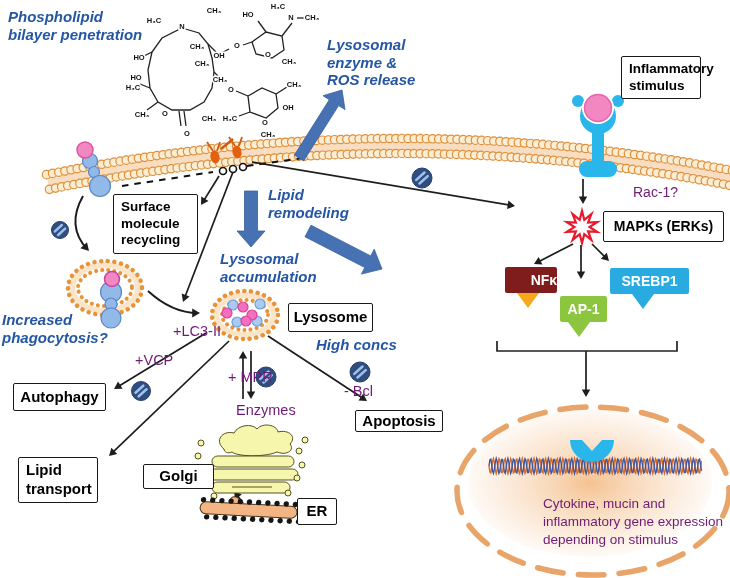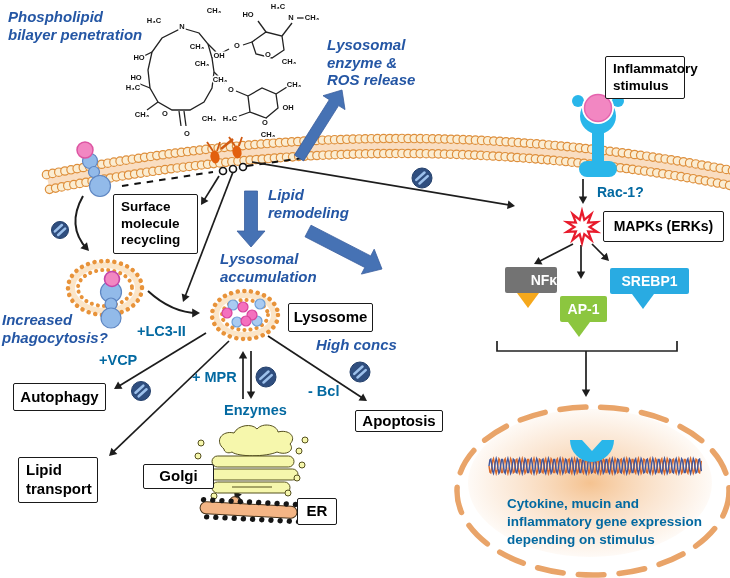--- a/index.html
+++ b/index.html
@@ -6,27 +6,27 @@
   .stage{position:relative;width:730px;height:578px;background:#ffffff;overflow:hidden;
          font-family:"Liberation Sans",sans-serif;}
   #art{position:absolute;left:0;top:0;}
   .note{position:absolute;color:#2456A4;font-weight:bold;font-style:italic;
         font-size:15px;line-height:1.18;white-space:pre-line;}
   .box{position:absolute;background:#fff;border:1.7px solid #1a1a1a;border-radius:2px;
        display:flex;align-items:center;justify-content:center;text-align:left;
        font-weight:bold;font-size:15px;color:#000;white-space:pre-line;line-height:1.25;
        box-sizing:border-box;}
   .box.left{justify-content:flex-start;text-align:left;padding-left:7px;}
-  .blabel{position:absolute;font-weight:bold;font-size:14.5px;color:#0369a1;
-          white-space:pre-line;line-height:1.35;}
+  .blabel{position:absolute;font-weight:normal;font-size:14.5px;color:#701a75;
+          white-space:pre-line;line-height:1.35;margin-left:36px;}
   .tag{position:absolute;display:flex;align-items:center;justify-content:center;
        color:#fff;font-weight:bold;font-size:14px;border-radius:2px;box-sizing:border-box;}
   .tag::after{content:'';position:absolute;top:100%;border-left:11px solid transparent;
        border-right:11px solid transparent;}
-  .tag-nfkb{background:#737373;padding-left:36px;} .tag-nfkb::after{left:12px;border-top:15px solid #F5A81C;}
+  .tag-nfkb{background:#7f1d1d;padding-left:36px;} .tag-nfkb::after{left:12px;border-top:15px solid #F5A81C;}
   .tag-ap1{background:#8CC63F;}  .tag-ap1::after{left:8px;border-top:15px solid #8CC63F;}
   .tag-srebp1{background:#29ABE2;} .tag-srebp1::after{left:22px;border-top:15px solid #29ABE2;}
 </style>
 </head>
 <body>
 
 <div class="stage">
   <svg id="art" width="730" height="578" viewBox="0 0 730 578">
       <defs>
         <radialGradient id="glow" cx="50%" cy="50%" r="55%">
@@ -508,39 +508,39 @@
 enzyme &amp;
 ROS release</div>
   <div class="note" style="left:268px;top:186px">Lipid
 remodeling</div>
   <div class="note" style="left:220px;top:250px">Lysosomal
 accumulation</div>
   <div class="note" style="left:2px;top:311px">Increased
 phagocytosis?</div>
   <div class="note" style="left:316px;top:336px">High concs</div>
 
-  <div class="box left" style="left:605px;top:56px;width:80px;height:43px;font-size:13.5px">Inflammatory
+  <div class="box left" style="left:621px;top:56px;width:80px;height:43px;font-size:13.5px">Inflammatory
 stimulus</div>
   <div class="box left" style="left:113px;top:194px;width:85px;height:60px;font-size:13.5px">Surface
 molecule
 recycling</div>
   <div class="box" style="left:603px;top:211px;width:121px;height:31px;font-size:14px">MAPKs (ERKs)</div>
   <div class="box" style="left:288px;top:303px;width:85px;height:29px">Lysosome</div>
   <div class="box" style="left:13px;top:383px;width:93px;height:28px">Autophagy</div>
   <div class="box left" style="left:18px;top:457px;width:80px;height:46px">Lipid
 transport</div>
   <div class="box" style="left:143px;top:464px;width:71px;height:25px">Golgi</div>
   <div class="box" style="left:297px;top:498px;width:40px;height:27px">ER</div>
   <div class="box" style="left:355px;top:410px;width:88px;height:22px">Apoptosis</div>
 
   <div class="blabel" style="left:597px;top:183px;font-size:14px">Rac-1?</div>
   <div class="blabel" style="left:137px;top:322px">+LC3-II</div>
   <div class="blabel" style="left:99px;top:351px">+VCP</div>
   <div class="blabel" style="left:192px;top:368px">+ MPR</div>
-  <div class="blabel" style="left:224px;top:401px">Enzymes</div>
+  <div class="blabel" style="left:200px;top:401px">Enzymes</div>
   <div class="blabel" style="left:308px;top:382px">- Bcl</div>
   <div class="blabel" style="left:507px;top:495px;font-size:13.5px">Cytokine, mucin and
 inflammatory gene expression
 depending on stimulus</div>
 
   <div class="tag tag-nfkb" style="left:505px;top:267px;width:52px;height:26px">NFκB</div>
   <div class="tag tag-ap1" style="left:560px;top:296px;width:47px;height:26px">AP-1</div>
   <div class="tag tag-srebp1" style="left:610px;top:268px;width:79px;height:26px">SREBP1</div>
 </div>
 

